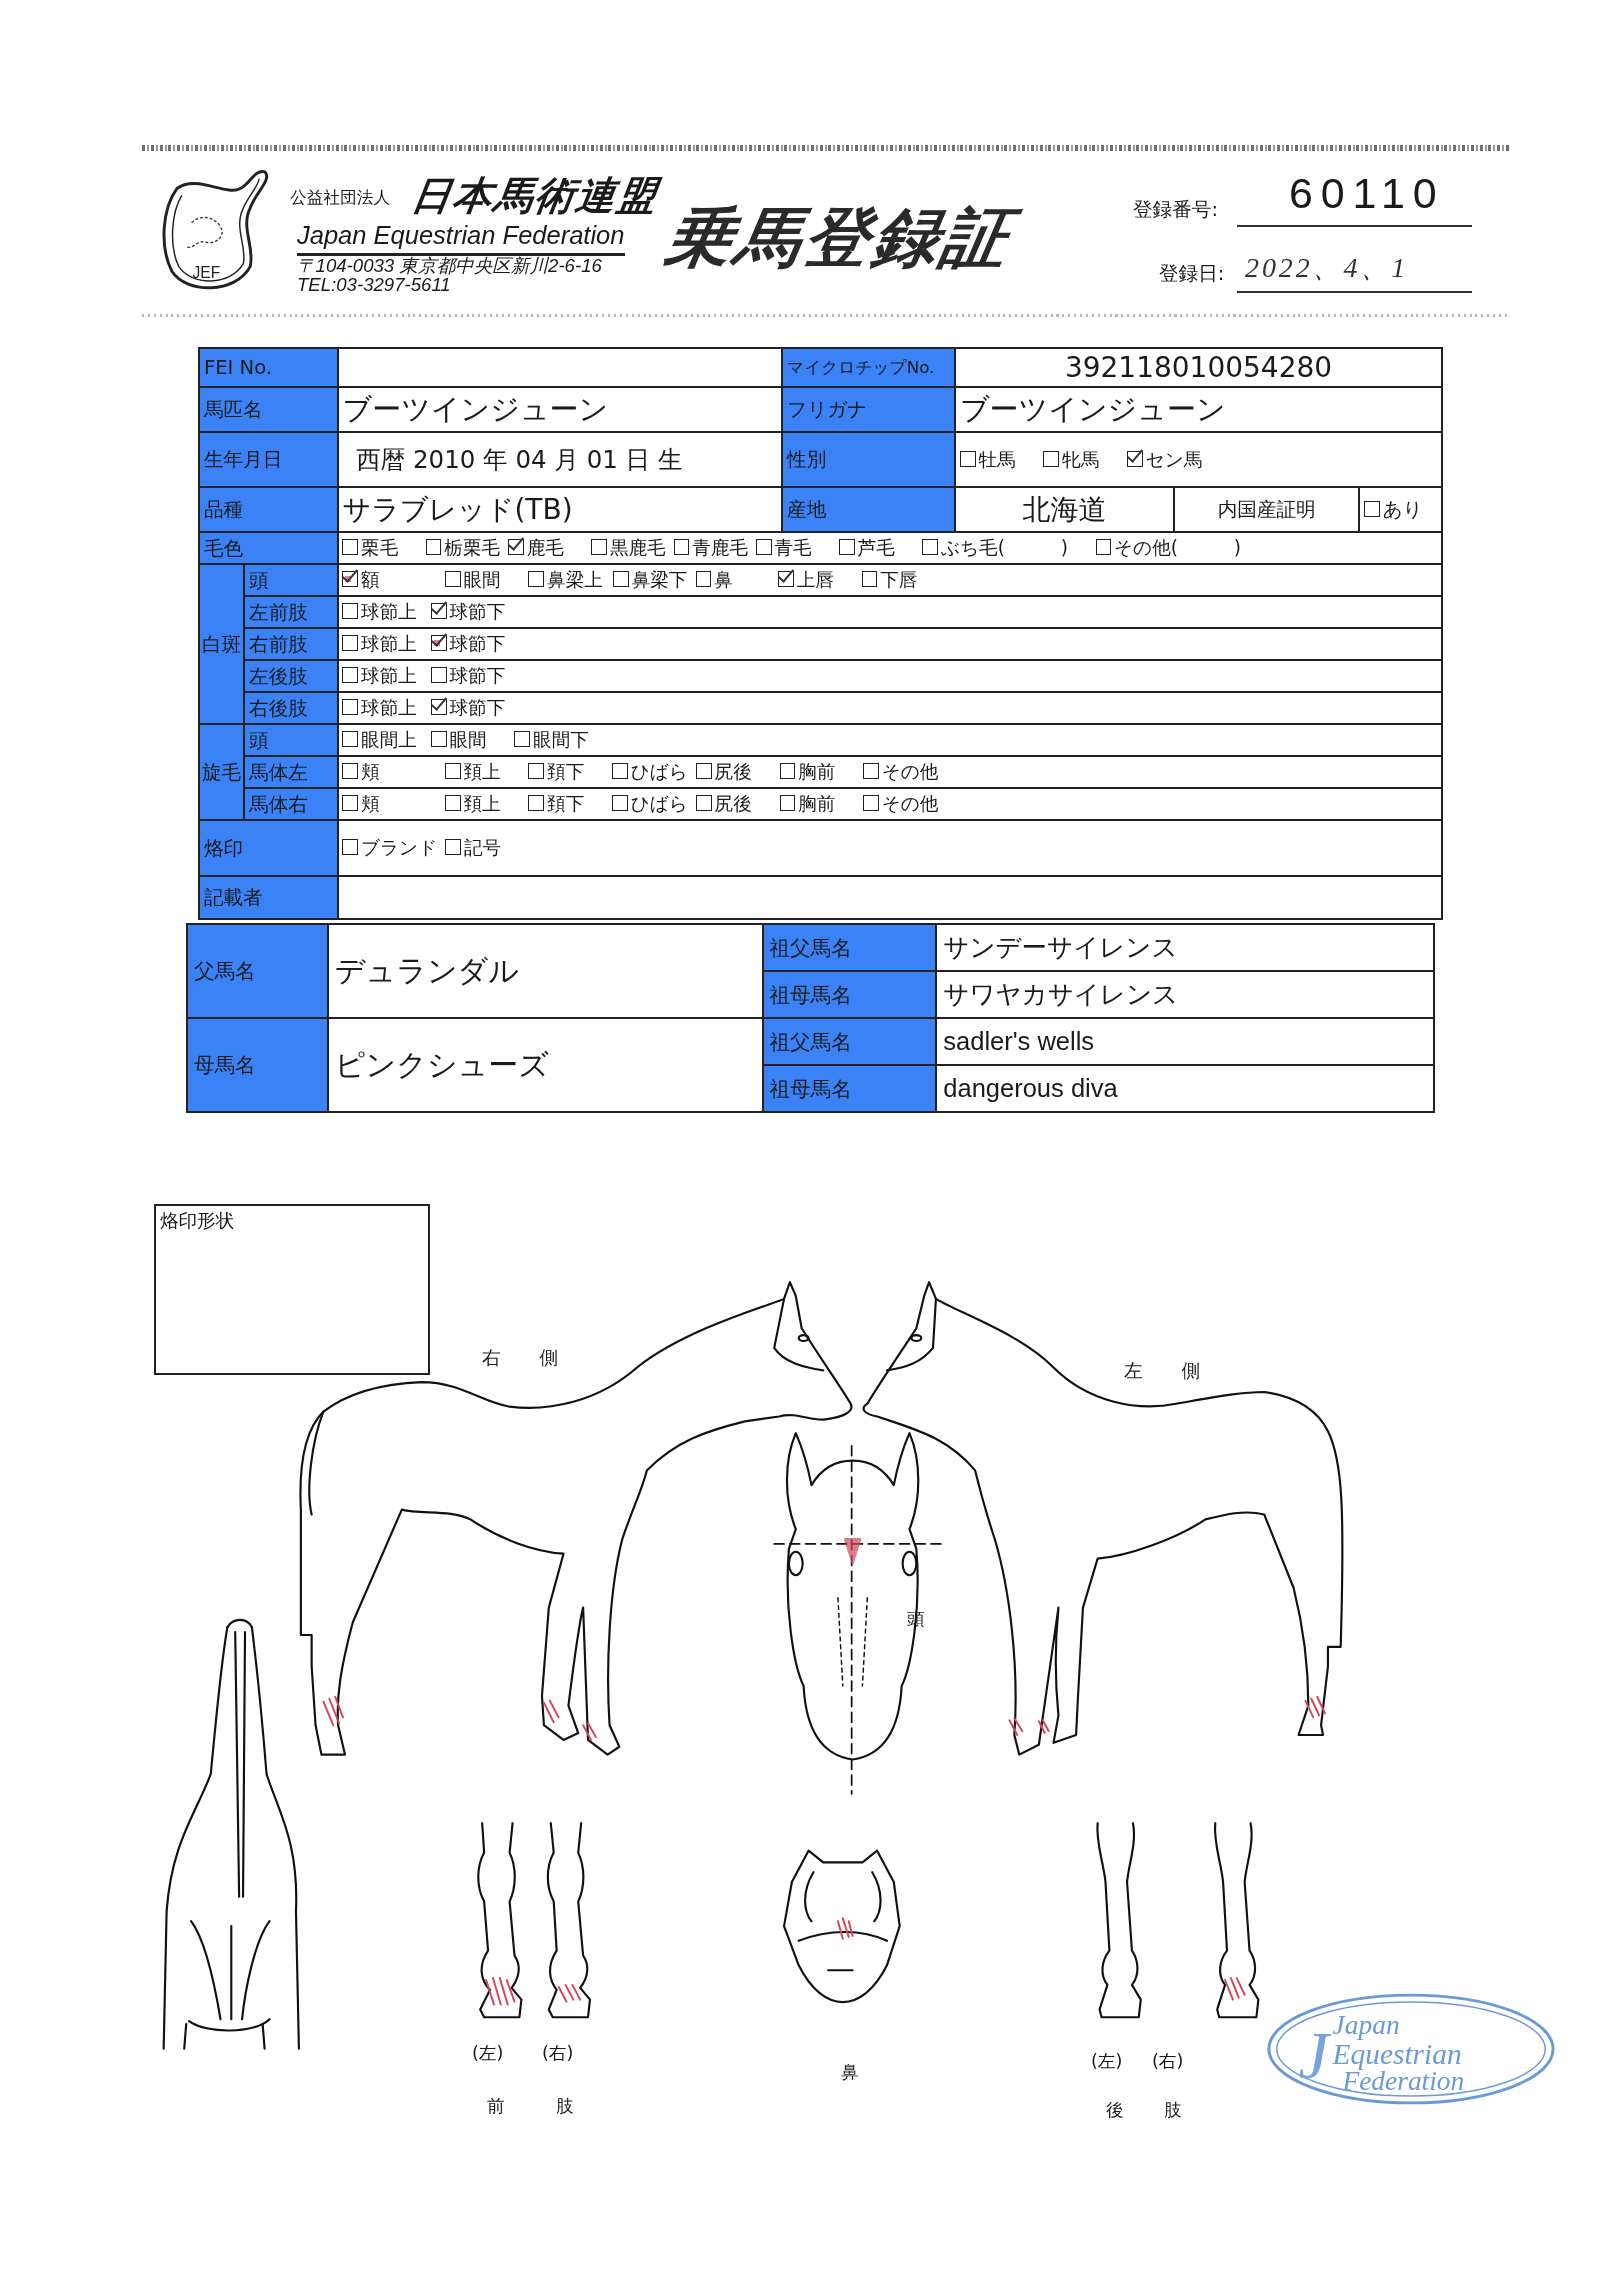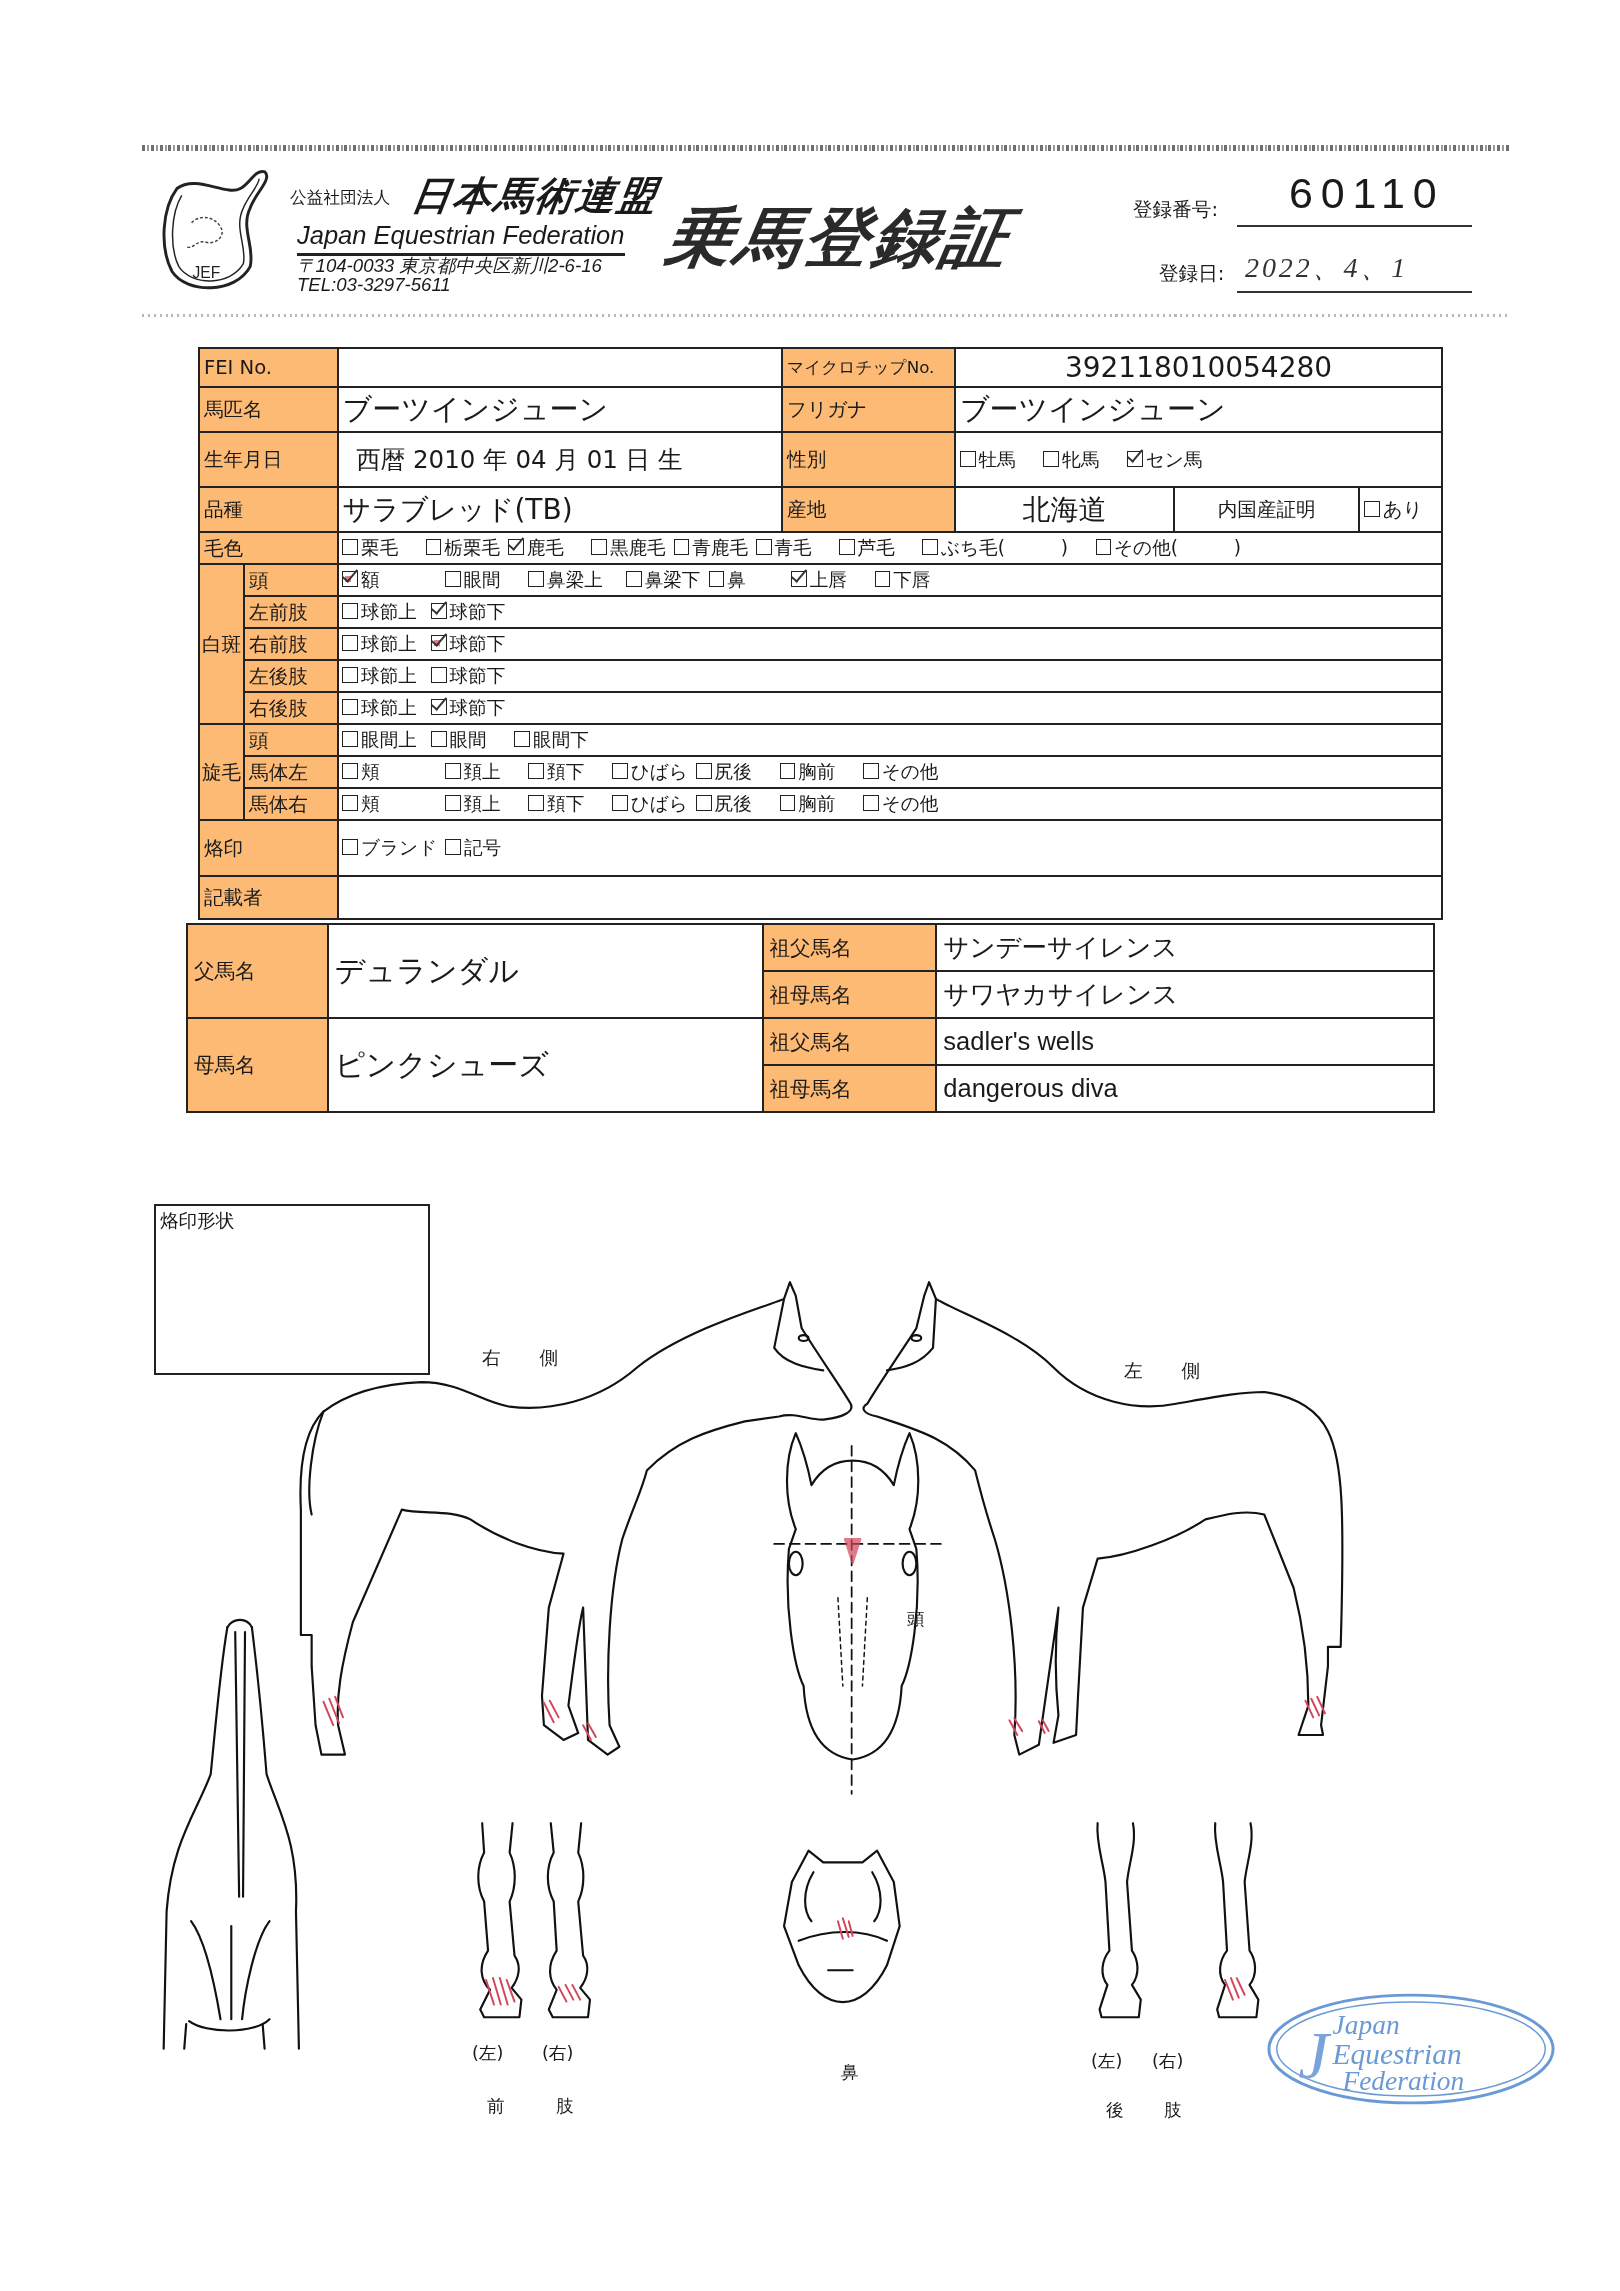--- a/index.html
+++ b/index.html
@@ -21,21 +21,21 @@
   .doc-title { left:667px; top:194px; font-size:65px; font-weight:bold; font-style:italic; letter-spacing:3.9px; color:#2a2a2a; transform:skewX(-10deg); }
   .reg-label { left:1133px; top:196px; font-size:19.6px; }
   .reg-value { left:1289px; top:169px; font-size:43px; letter-spacing:7.8px; font-family:"Liberation Sans", sans-serif; }
   .reg-line1 { left:1237px; top:225px; width:235px; height:2px; background:#333; }
   .date-label { left:1159px; top:260px; font-size:19.6px; }
   .date-value { left:1245px; top:249px; font-size:28px; font-family:"Liberation Serif", serif; font-style:italic; letter-spacing:2.9px; color:#333; }
   .reg-line2 { left:1237px; top:291px; width:235px; height:2px; background:#333; }
   
   table.form { position:absolute; border-collapse:collapse; }
   table.form td { border:2px solid #222; padding:0 3.9px; font-size:19.6px; height:30px; white-space:nowrap; }
-  td.lbl { background:#fdba74; }
+  td.lbl { background:#3b82f6; }
   .bigv { font-size:29px; }
   .cb { display:inline-block; width:13.7px; height:13.7px; border:1.5px solid #222; vertical-align:-1px; margin-right:2.9px; position:relative; }
   .cb.checked::after { content:""; position:absolute; left:2.9px; top:-5.9px; width:5.9px; height:13.7px; border-right:2px solid #333; border-bottom:2px solid #333; transform:rotate(40deg); }
   .cb.checked.red::before { content:""; position:absolute; left:2px; top:3.9px; width:5.9px; height:5.9px; background:#c9505a; opacity:.7; }
   .opt { display:inline-block; margin-right:21.6px; font-size:18.6px; }
   
   table.ped { position:absolute; border-collapse:collapse; }
   table.ped td { border:2px solid #222; font-size:20.6px; padding:0 5.9px; height:45px; white-space:nowrap; }
   
   .brand-box { left:154px; top:1204px; width:272px; height:167px; border:2px solid #222; }
@@ -134,21 +134,21 @@
       <span class="opt" style="margin-right:0"><span class="cb"></span><span>その他(　　　)</span></span>
     </td>
   </tr>
 
   <tr>
     <td class="lbl" rowspan="5" style="padding:0 2px">白斑</td>
     <td class="lbl">頭</td>
     <td colspan="5">
       <span class="opt" style="margin-right:59px"><span class="cb checked red"></span><span>額</span></span>
       <span class="opt"><span class="cb"></span><span>眼間</span></span>
-      <span class="opt" style="margin-right:17px"><span class="cb"></span><span>鼻梁上</span></span>
+      <span class="opt" style="margin-right:4px"><span class="cb"></span><span>鼻梁上</span></span>
       <span class="opt" style="margin-right:2px"><span class="cb"></span><span>鼻梁下</span></span>
       <span class="opt" style="margin-right:39px"><span class="cb"></span><span>鼻</span></span>
       <span class="opt"><span class="cb checked"></span><span>上唇</span></span>
       <span class="opt"><span class="cb"></span><span>下唇</span></span>
     </td>
   </tr>
   <tr>
     <td class="lbl">左前肢</td>
     <td colspan="5">
       <span class="opt" style="margin-right:7.8px"><span class="cb"></span><span>球節上</span></span>

